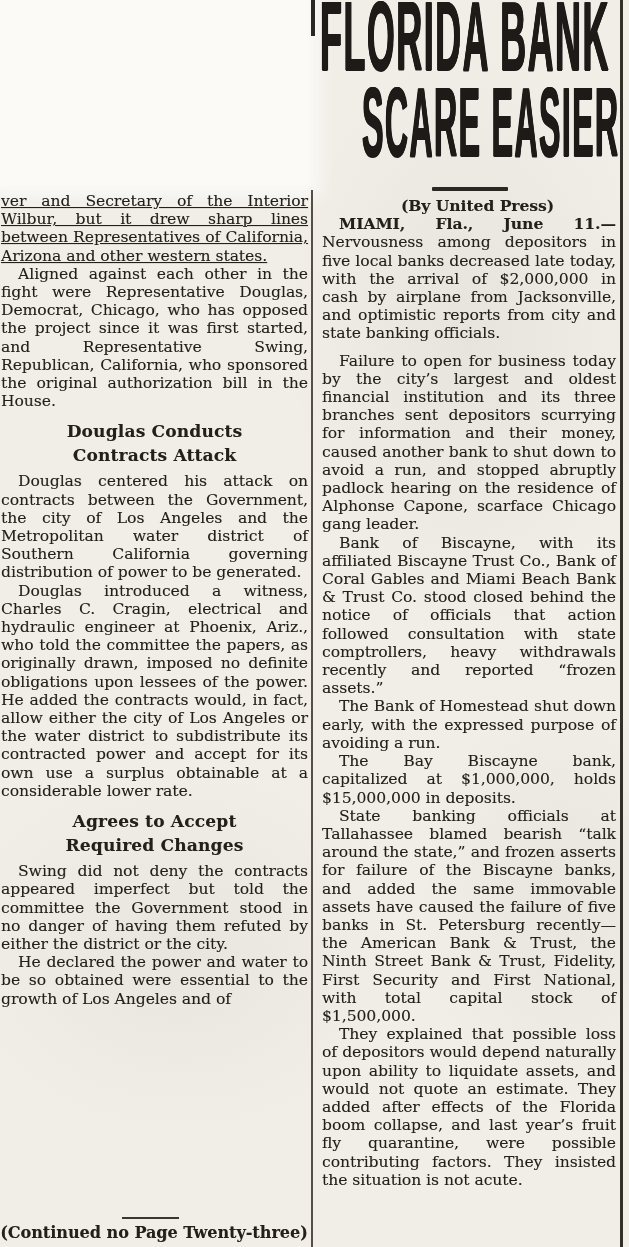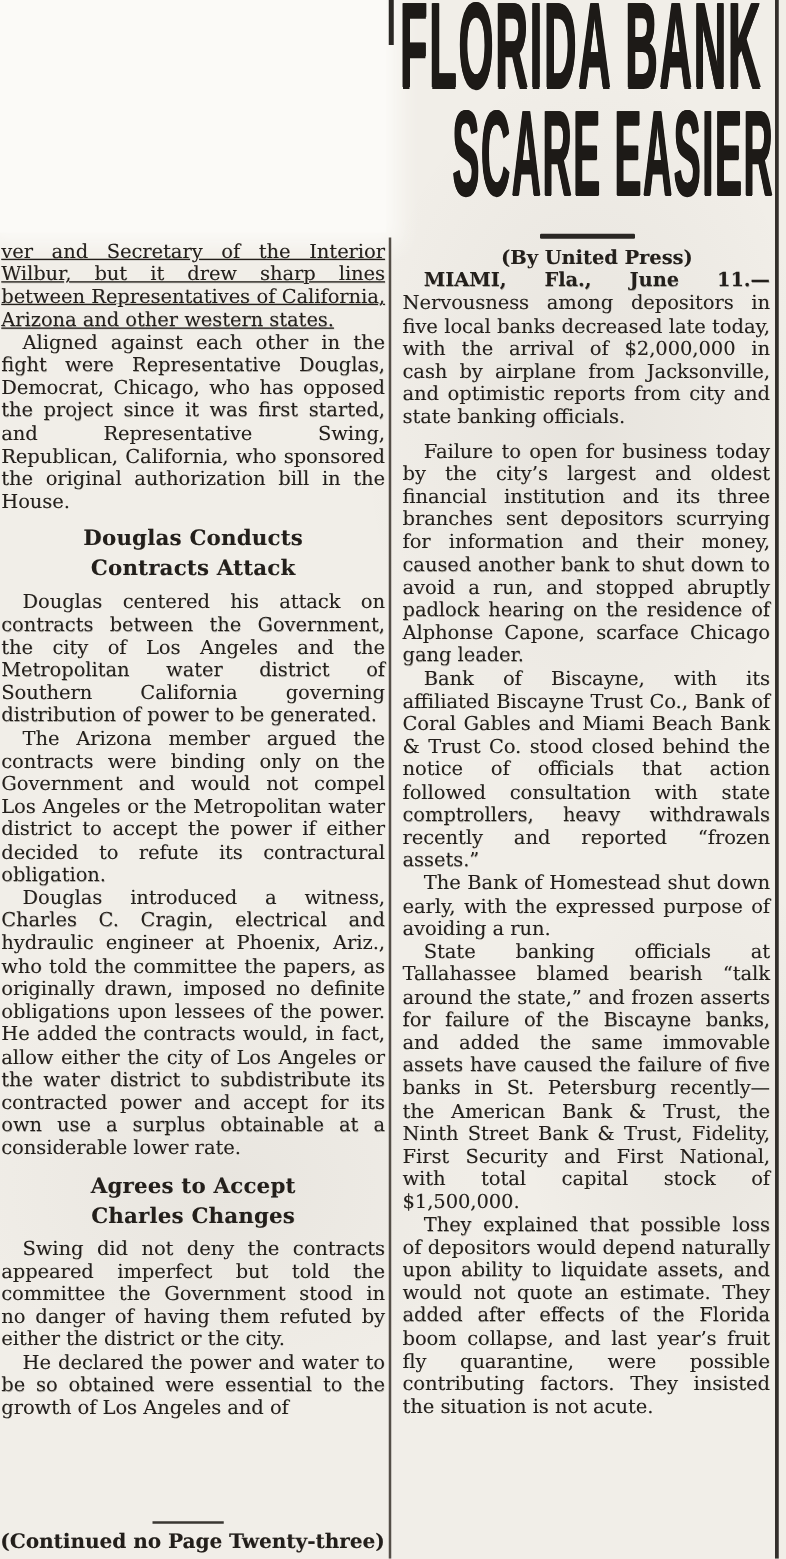--- a/index.html
+++ b/index.html
@@ -70,36 +70,36 @@
   <div class="edge-rule"></div>
 
   <div class="col left-col">
     <p class="noindent">ver and Secretary of the Interior Wilbur, but it drew sharp lines between Representatives of California, Arizona and other western states.</p>
     <p>Aligned against each other in the fight were Representative Douglas, Democrat, Chicago, who has opposed the project since it was first started, and Representative Swing, Republican, California, who sponsored the original authorization bill in the House.</p>
     <h2>
       <span>Douglas Conducts</span>
       <span>Contracts Attack</span>
     </h2>
     <p>Douglas centered his attack on contracts between the Government, the city of Los Angeles and the Metropolitan water district of Southern California governing distribution of power to be generated.</p>
-    <p>The Arizona member argued the contracts were binding only on the Government and would not compel Los Angeles or the Metropolitan water district to accept the power if either decided to refute its contractural obligation.</p>
     <p>Douglas introduced a witness, Charles C. Cragin, electrical and hydraulic engineer at Phoenix, Ariz., who told the committee the papers, as originally drawn, imposed no definite obligations upon lessees of the power. He added the contracts would, in fact, allow either the city of Los Angeles or the water district to subdistribute its contracted power and accept for its own use a surplus obtainable at a considerable lower rate.</p>
     <h2>
       <span>Agrees to Accept</span>
-      <span>Charles Changes</span>
+      <span>Required Changes</span>
     </h2>
     <p>Swing did not deny the contracts appeared imperfect but told the committee the Government stood in no danger of having them refuted by either the district or the city.</p>
     <p>He declared the power and water to be so obtained were essential to the growth of Los Angeles and of</p>
   </div>
 
   <div class="foot-rule"></div>
   <div class="continued">(Continued no Page Twenty-three)</div>
 
   <div class="col right-col">
     <p class="byline">(By United Press)</p>
     <p class="gap-after"><span class="dateline">MIAMI, Fla., June 11.—</span><span>Nervousness among depositors in five local banks decreased late today, with the arrival of $2,000,000 in cash by airplane from Jacksonville, and optimistic reports from city and state banking officials.</span></p>
     <p>Failure to open for business today by the city’s largest and oldest financial institution and its three branches sent depositors scurrying for information and their money, caused another bank to shut down to avoid a run, and stopped abruptly padlock hearing on the residence of Alphonse Capone, scarface Chicago gang leader.</p>
     <p>Bank of Biscayne, with its affiliated Biscayne Trust Co., Bank of Coral Gables and Miami Beach Bank &amp; Trust Co. stood closed behind the notice of officials that action followed consultation with state comptrollers, heavy withdrawals recently and reported “frozen assets.”</p>
     <p>The Bank of Homestead shut down early, with the expressed purpose of avoiding a run.</p>
+    <p>The Bay Biscayne bank, capitalized at $1,000,000, holds $15,000,000 in deposits.</p>
     <p>State banking officials at Tallahassee blamed bearish “talk around the state,” and frozen asserts for failure of the Biscayne banks, and added the same immovable assets have caused the failure of five banks in St. Petersburg recently—the American Bank &amp; Trust, the Ninth Street Bank &amp; Trust, Fidelity, First Security and First National, with total capital stock of $1,500,000.</p>
     <p>They explained that possible loss of depositors would depend naturally upon ability to liquidate assets, and would not quote an estimate. They added after effects of the Florida boom collapse, and last year’s fruit fly quarantine, were possible contributing factors. They insisted the situation is not acute.</p>
   </div>
 
 </div>
 
 </body></html>

